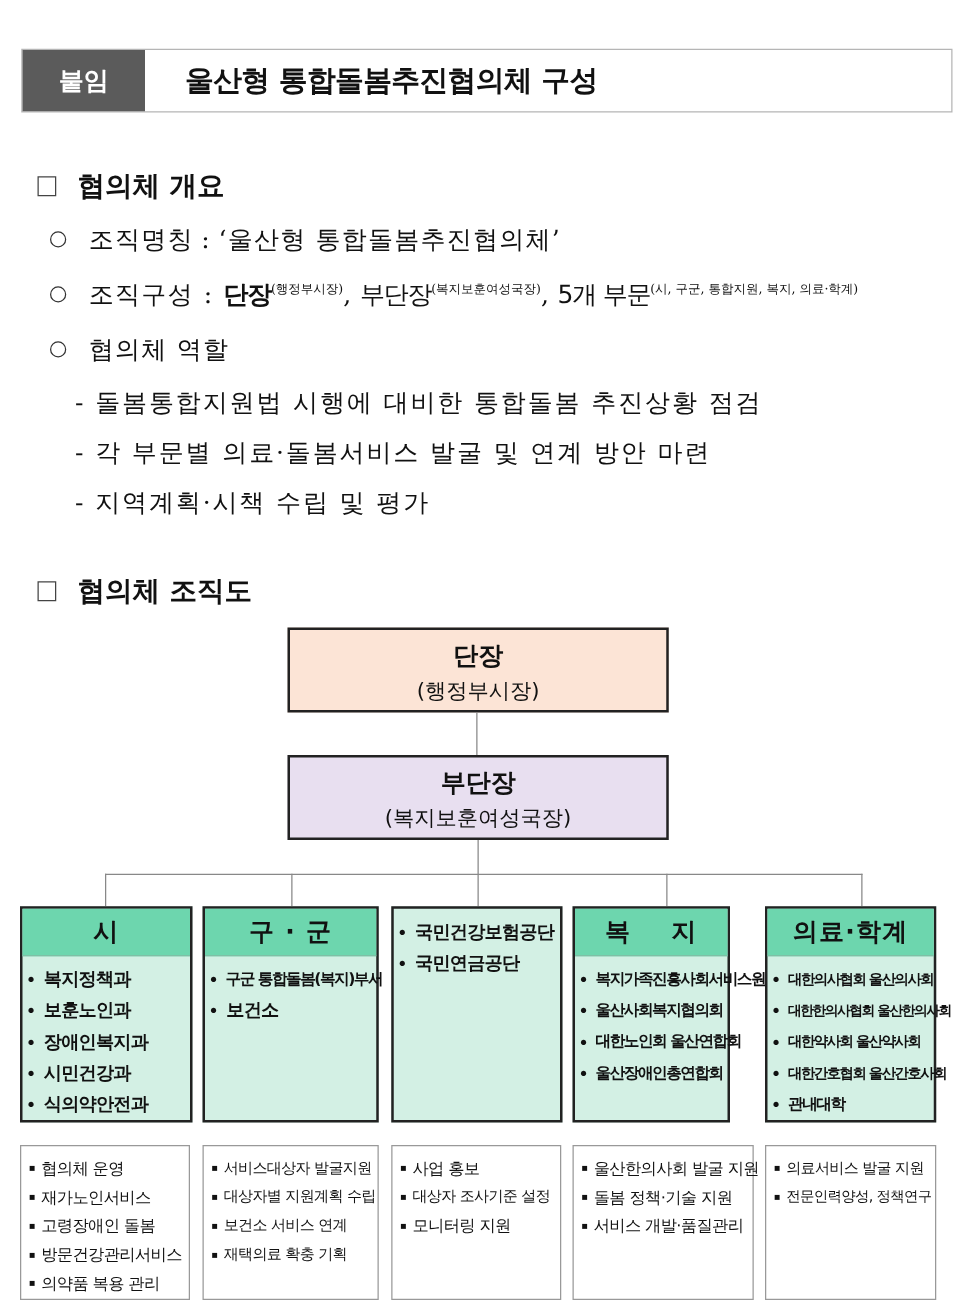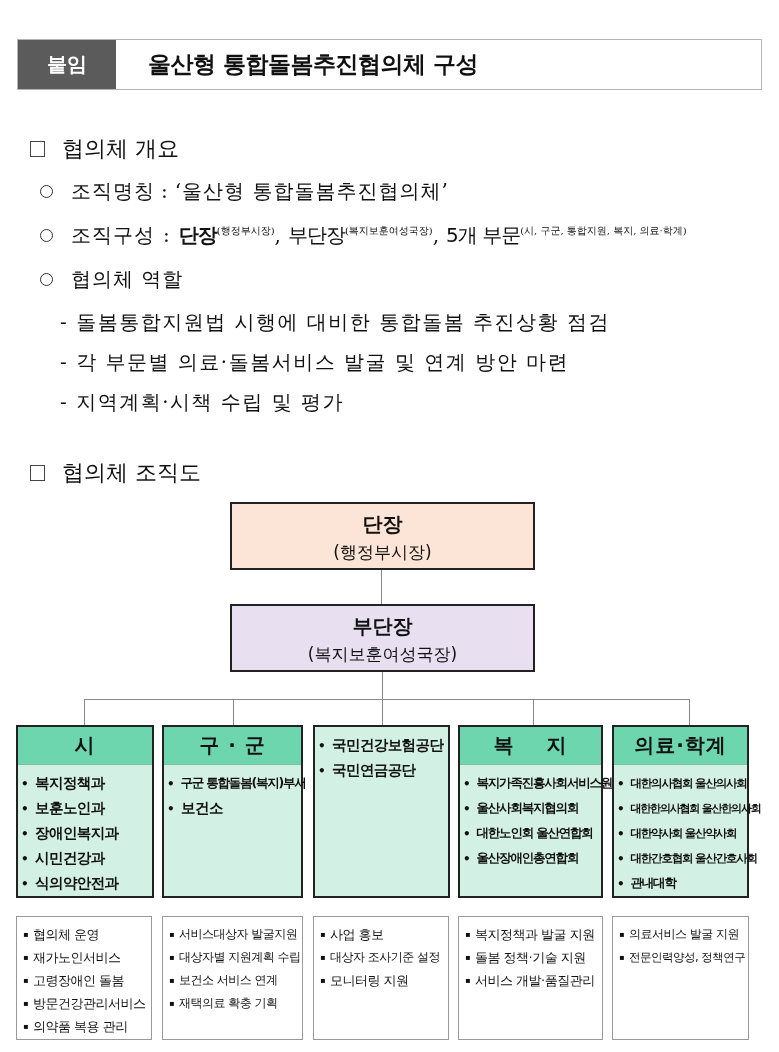--- a/index.html
+++ b/index.html
@@ -9,21 +9,21 @@
 
   
   .banner { left:17px; top:39px; width:745px; height:51px; border:1px solid #b5b5b5;
             box-sizing:border-box; display:flex; background:#fff; }
   .banner-tag { width:98px; height:100%; background:#5b5b5b; color:#fff; font-weight:bold;
                 font-size:20px; display:flex; align-items:center; justify-content:center; }
   .banner-title { flex:1; display:flex; align-items:center; padding-left:32px;
                   font-size:23px; font-weight:bold; letter-spacing:-0.5px; }
 
   
-  .sec-head { font-size:22px; font-weight:normal; display:flex; align-items:center;padding-left:12px; }
+  .sec-head { font-size:22px; font-weight:bold; display:flex; align-items:center;padding-left:12px; }
   .sq { display:inline-block; width:15px; height:16px; border:1.5px solid #444;
         margin-right:17px; box-sizing:border-box; }
   .bullet-row { font-size:20px; font-family:"DejaVu Serif", "Liberation Serif", serif;
                 display:flex; align-items:baseline; white-space:nowrap; letter-spacing:1px; }
   .circ { display:inline-block; width:13px; height:13px; border:1.3px solid #333; border-radius:50%;
           margin-right:18px; box-sizing:border-box; position:relative; top:0px; }
   .dash-row { font-size:20px; font-family:"DejaVu Serif", "Liberation Serif", serif;
               white-space:nowrap; letter-spacing:1.5px; }
   .sup { font-size:10px; position:relative; top:-8px; letter-spacing:0; }
   .strong { font-weight:bold; font-family:"DejaVu Sans", sans-serif; letter-spacing:-1px; }
@@ -172,21 +172,21 @@
         <span class="dot">•</span>
         <span>국민건강보험공단</span>
       </div>
     <div class="dept-item">
         <span class="dot">•</span>
         <span>국민연금공단</span>
       </div>
   </div>
 </div>
 
-<div class="abs dept" style="left:458px; width:145px;">
+<div class="abs dept" style="left:458px; width:126px;">
   <div class="dept-head" style="white-space:pre;">복    지</div>
   <div class="dept-list">
     <div class="dept-item compact">
         <span class="dot">•</span>
         <span>복지가족진흥사회서비스원</span>
       </div>
     <div class="dept-item compact">
         <span class="dot">•</span>
         <span>울산사회복지협의회</span>
       </div>
@@ -280,21 +280,21 @@
     </div>
   <div class="role-item">
       <span class="rdot">▪</span>
       <span>모니터링 지원</span>
     </div>
 </div>
 
 <div class="abs role" style="left:458px; width:145px;">
   <div class="role-item">
       <span class="rdot">▪</span>
-      <span>복지정책과 발굴 지원</span>
+      <span>울산한의사회 발굴 지원</span>
     </div>
   <div class="role-item">
       <span class="rdot">▪</span>
       <span>돌봄 정책·기술 지원</span>
     </div>
   <div class="role-item">
       <span class="rdot">▪</span>
       <span>서비스 개발·품질관리</span>
     </div>
 </div>

